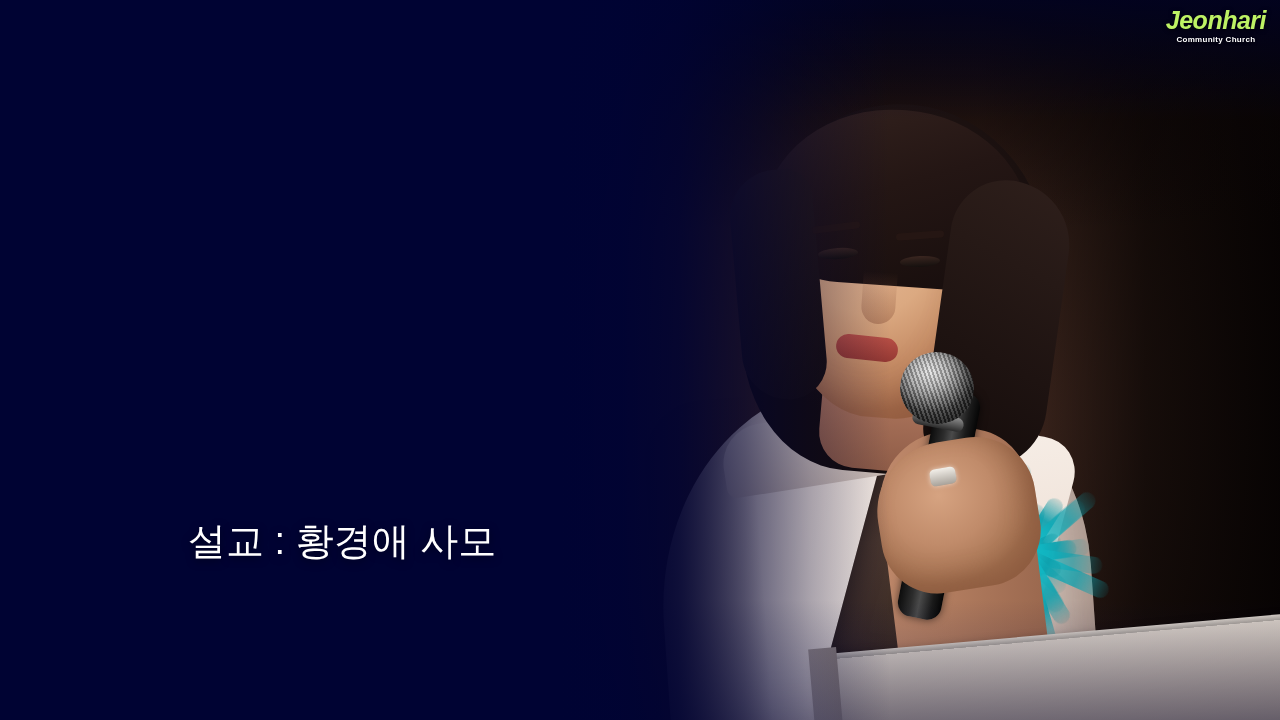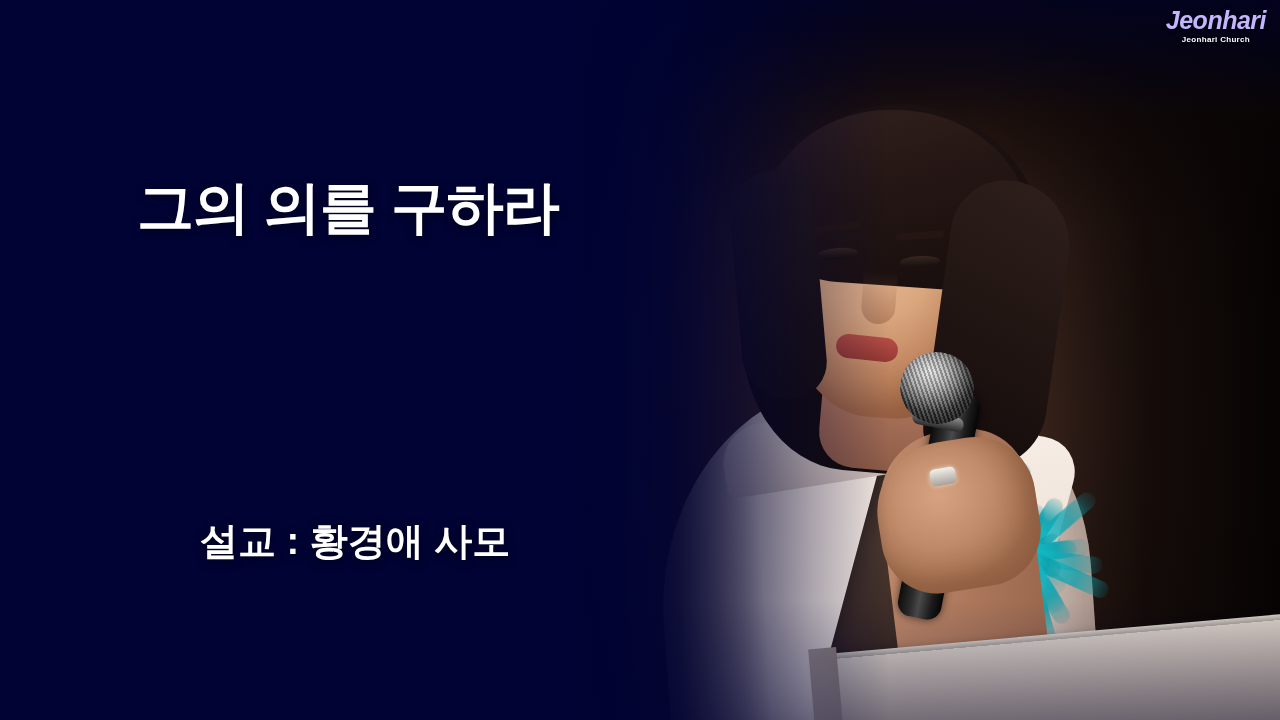--- a/index.html
+++ b/index.html
@@ -117,27 +117,27 @@
   .blend-bottom{position:absolute;left:0;bottom:0;width:720px;height:120px;
     background:linear-gradient(0deg, rgba(0,3,51,.35) 0%, rgba(0,3,51,0) 100%);}
   .blend-top{position:absolute;left:0;top:0;width:720px;height:120px;
     background:linear-gradient(180deg, rgba(0,3,51,.55) 0%, rgba(0,3,51,0) 100%);}
 
   
   .title{position:absolute;left:137px;top:168px;color:#fff;font-weight:700;
     font-size:57px;line-height:78px;letter-spacing:-1px;white-space:nowrap;
     text-shadow:0 2px 10px rgba(0,0,0,.45);}
   .title div{display:block;}
-  .subtitle{position:absolute;left:200px;top:514px;color:#fff;font-weight:700;
+  .subtitle{position:absolute;left:188px;top:514px;color:#fff;font-weight:400;
     font-size:38px;line-height:54px;letter-spacing:0px;white-space:nowrap;
     text-shadow:0 2px 9px rgba(0,0,0,.5);}
 
   
   .logo{position:absolute;right:14px;top:8px;text-align:center;line-height:1;}
-  .logo-word{color:#c4b5fd;font-weight:700;font-style:italic;font-size:25px;letter-spacing:-.5px;
+  .logo-word{color:#bef264;font-weight:700;font-style:italic;font-size:25px;letter-spacing:-.5px;
     text-shadow:0 1px 4px rgba(0,0,0,.6);}
   .logo-sub{color:#fff;font-weight:700;font-size:8px;letter-spacing:.3px;margin-top:3px;
     text-shadow:0 1px 3px rgba(0,0,0,.6);}
 </style>
 </head>
 <body>
 
 <div class="slide">
 
   <div class="photo">
@@ -204,23 +204,22 @@
     <div class="podium-top"></div>
     <div class="podium"></div>
     <div class="podium-l"></div>
 
     <div class="blend-top"></div>
     <div class="blend-bottom"></div>
     <div class="blend-left"></div>
   </div>
 
   <div class="title">
-    <div>그의 의를 구하라</div>
   </div>
 
   <div class="subtitle">설교 : 황경애 사모</div>
 
   <div class="logo">
     <div class="logo-word">Jeonhari</div>
-    <div class="logo-sub">Jeonhari Church</div>
+    <div class="logo-sub">Community Church</div>
   </div>
 
 </div>
 
 </body></html>

